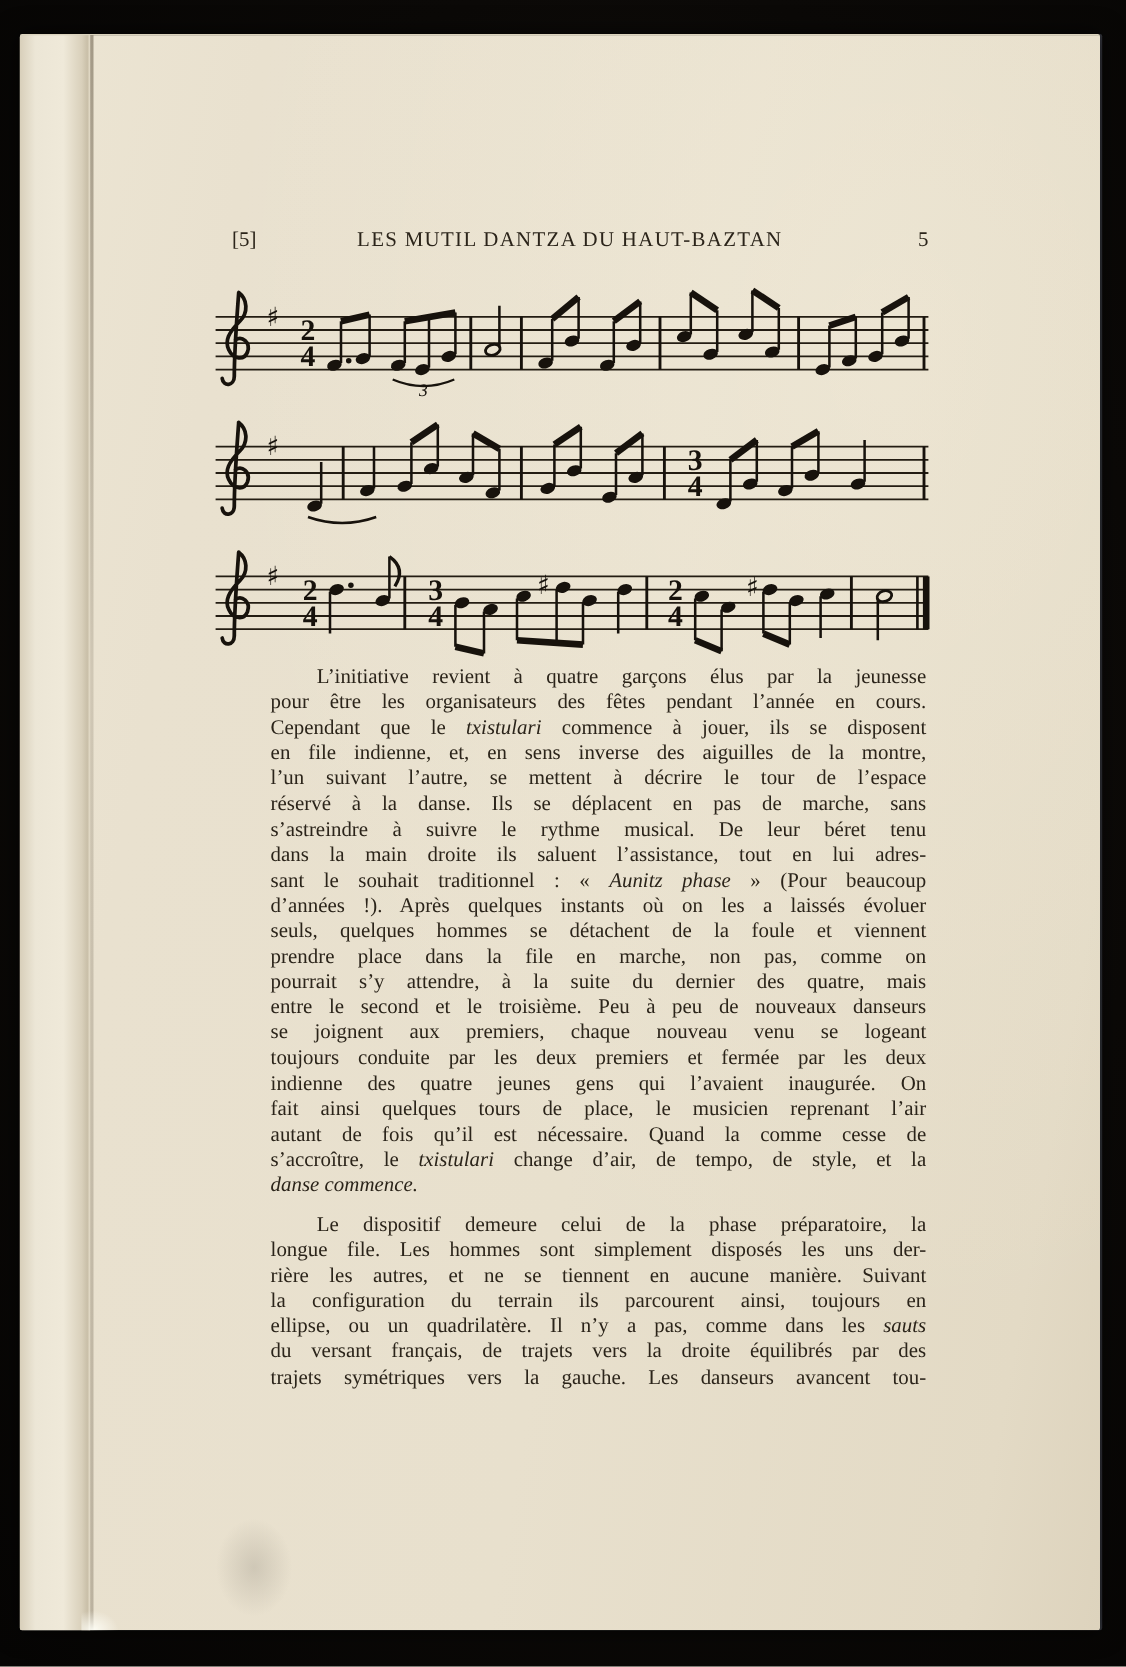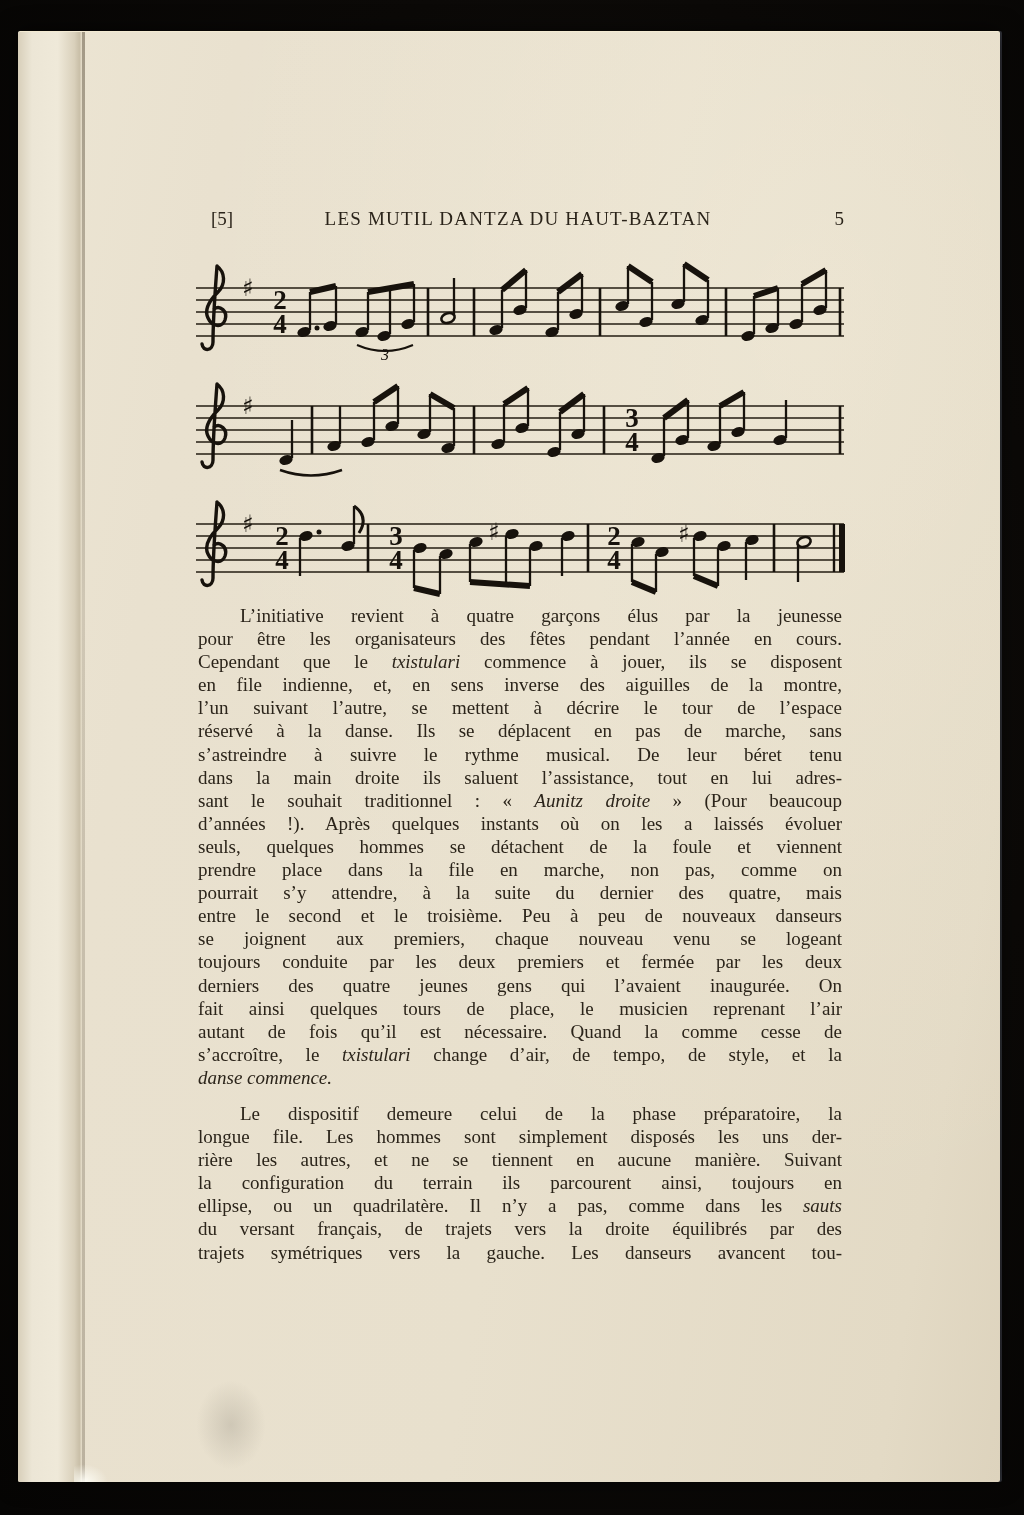--- a/index.html
+++ b/index.html
@@ -43,21 +43,21 @@
   .header .pagenum{position:absolute;right:0;top:0;}
   .stave{position:absolute;left:176px;}
   .stave-1{top:222px;}
   .stave-2{top:340px;}
   .stave-3{top:458px;}
   .body-text{
     position:absolute;left:180px;top:572px;width:644px;
     color:#2b241a;font-size:19px;line-height:23.1px;
   }
   .para + .para{margin-top:13px;}
-  .tl{text-align:justify;text-align-last:justify;white-space:normal;}
+  .tl{text-align:justify;text-align-last:justify;white-space:normal;margin-left:48px;}
   .tl.first{text-indent:42px;}
   .tl.pl{text-align-last:left;font-style:italic;}
   .tl i{font-style:italic;}
 </style>
 </head>
 <body>
 
 <div class="paper">
   <div class="gutter"></div>
   <div class="crease"></div>
@@ -245,29 +245,29 @@
   <div class="body-text">
       <div class="para">
         <div class="tl first"><span>L’initiative revient à quatre garçons élus par la jeunesse</span></div>
         <div class="tl"><span>pour être les organisateurs des fêtes pendant l’année en cours.</span></div>
         <div class="tl"><span>Cependant que le </span><i>txistulari</i><span> commence à jouer, ils se disposent</span></div>
         <div class="tl"><span>en file indienne, et, en sens inverse des aiguilles de la montre,</span></div>
         <div class="tl"><span>l’un suivant l’autre, se mettent à décrire le tour de l’espace</span></div>
         <div class="tl"><span>réservé à la danse. Ils se déplacent en pas de marche, sans</span></div>
         <div class="tl"><span>s’astreindre à suivre le rythme musical. De leur béret tenu</span></div>
         <div class="tl"><span>dans la main droite ils saluent l’assistance, tout en lui adres-</span></div>
-        <div class="tl"><span>sant le souhait traditionnel : « </span><i>Aunitz droite</i><span> » (Pour beaucoup</span></div>
+        <div class="tl"><span>sant le souhait traditionnel : « </span><i>Aunitz phase</i><span> » (Pour beaucoup</span></div>
         <div class="tl"><span>d’années !). Après quelques instants où on les a laissés évoluer</span></div>
         <div class="tl"><span>seuls, quelques hommes se détachent de la foule et viennent</span></div>
         <div class="tl"><span>prendre place dans la file en marche, non pas, comme on</span></div>
         <div class="tl"><span>pourrait s’y attendre, à la suite du dernier des quatre, mais</span></div>
         <div class="tl"><span>entre le second et le troisième. Peu à peu de nouveaux danseurs</span></div>
         <div class="tl"><span>se joignent aux premiers, chaque nouveau venu se logeant</span></div>
         <div class="tl"><span>toujours conduite par les deux premiers et fermée par les deux</span></div>
-        <div class="tl"><span>derniers des quatre jeunes gens qui l’avaient inaugurée. On</span></div>
+        <div class="tl"><span>indienne des quatre jeunes gens qui l’avaient inaugurée. On</span></div>
         <div class="tl"><span>fait ainsi quelques tours de place, le musicien reprenant l’air</span></div>
         <div class="tl"><span>autant de fois qu’il est nécessaire. Quand la comme cesse de</span></div>
         <div class="tl"><span>s’accroître, le </span><i>txistulari</i><span> change d’air, de tempo, de style, et la</span></div>
         <div class="tl pl"><span>danse commence.</span></div>
       </div>
       <div class="para">
         <div class="tl first"><span>Le dispositif demeure celui de la phase préparatoire, la</span></div>
         <div class="tl"><span>longue file. Les hommes sont simplement disposés les uns der-</span></div>
         <div class="tl"><span>rière les autres, et ne se tiennent en aucune manière. Suivant</span></div>
         <div class="tl"><span>la configuration du terrain ils parcourent ainsi, toujours en</span></div>

